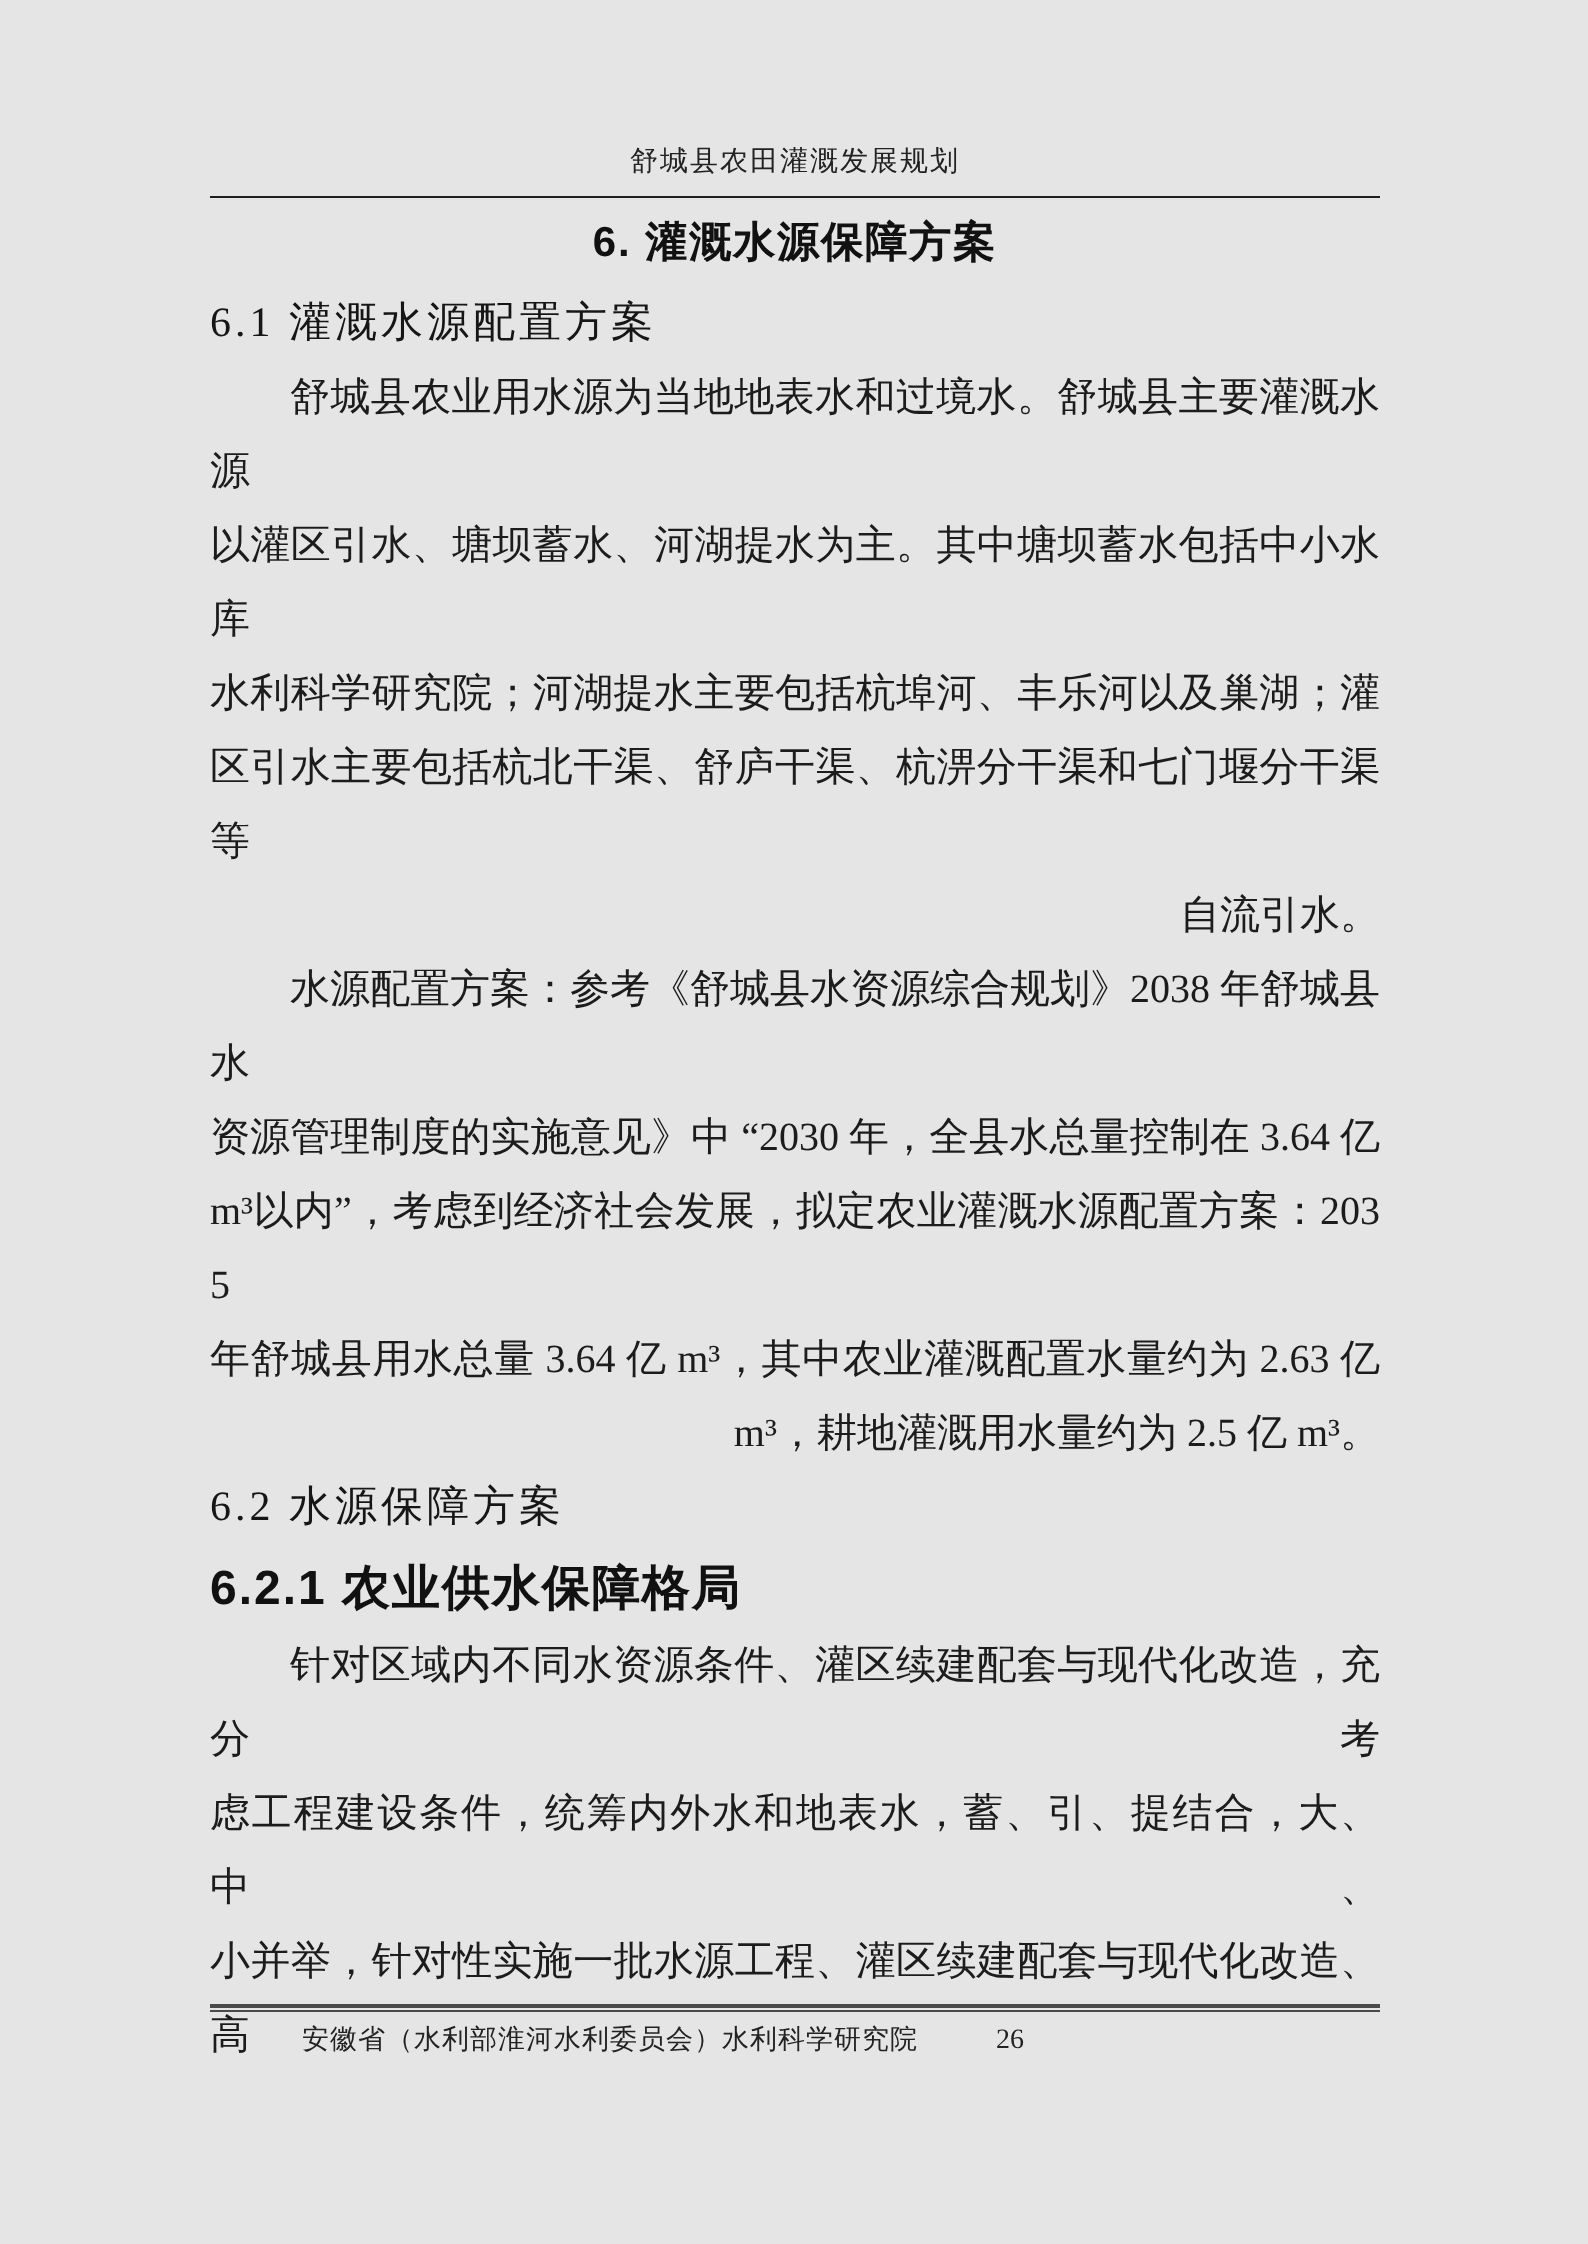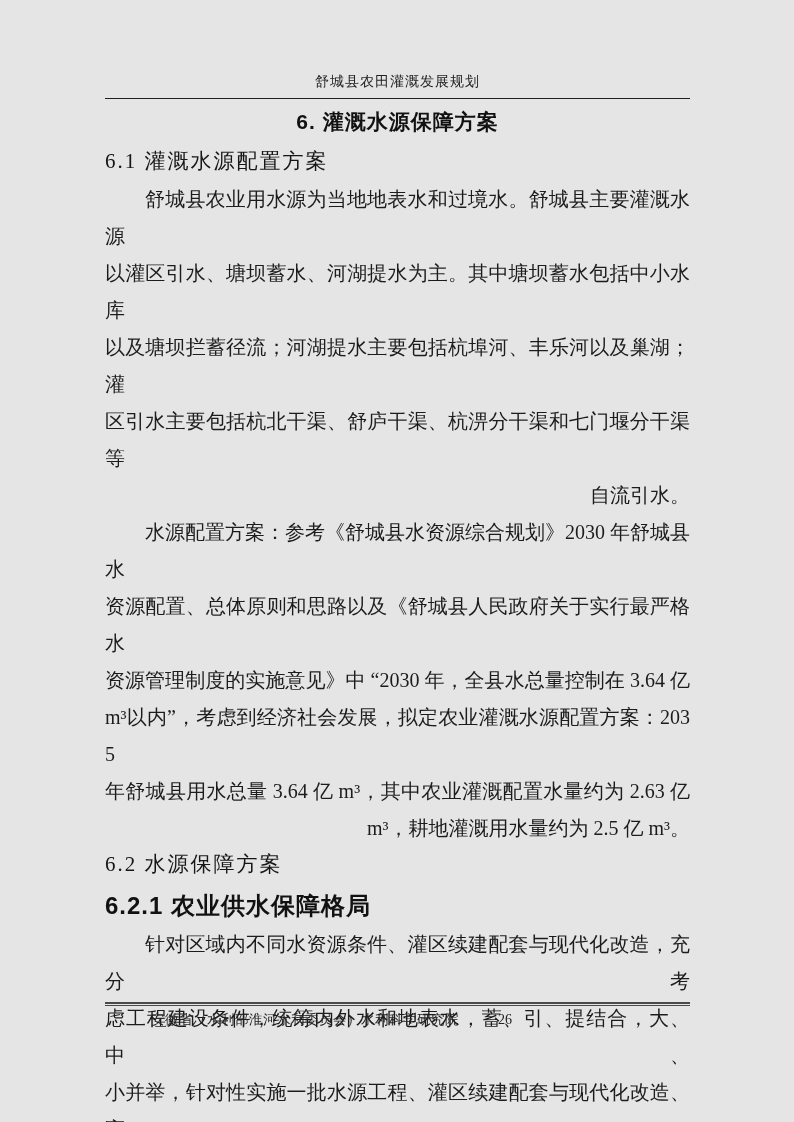--- a/index.html
+++ b/index.html
@@ -128,28 +128,27 @@
       <div class="head-rule"></div>
     </div>
 
     <div class="chapter-title">6. 灌溉水源保障方案</div>
 
     <div class="h-section">6.1 灌溉水源配置方案</div>
 
     <div class="para">
       <div class="pline jl ind">舒城县农业用水源为当地地表水和过境水。舒城县主要灌溉水源</div>
       <div class="pline jl">以灌区引水、塘坝蓄水、河湖提水为主。其中塘坝蓄水包括中小水库</div>
-      <div class="pline jl">以及塘坝拦蓄径流；河湖提水主要包括杭埠河、丰乐河以及巢湖；灌</div>
+      <div class="pline jl">水利科学研究院；河湖提水主要包括杭埠河、丰乐河以及巢湖；灌</div>
       <div class="pline jl">区引水主要包括杭北干渠、舒庐干渠、杭淠分干渠和七门堰分干渠等</div>
       <div class="pline ll">自流引水。</div>
     </div>
 
     <div class="para para-flow">
-      <div class="pline jl ind">水源配置方案：参考《舒城县水资源综合规划》2030 年舒城县水</div>
-      <div class="pline jl">资源配置、总体原则和思路以及《舒城县人民政府关于实行最严格水</div>
+      <div class="pline jl ind">水源配置方案：参考《舒城县水资源综合规划》2038 年舒城县水</div>
       <div class="pline jl">资源管理制度的实施意见》中 “2030 年，全县水总量控制在 3.64 亿</div>
       <div class="pline jl">m³以内”，考虑到经济社会发展，拟定农业灌溉水源配置方案：2035</div>
       <div class="pline jl">年舒城县用水总量 3.64 亿 m³，其中农业灌溉配置水量约为 2.63 亿</div>
       <div class="pline ll">m³，耕地灌溉用水量约为 2.5 亿 m³。</div>
     </div>
 
     <div class="h-section-62">6.2 水源保障方案</div>
 
     <div class="h-subsection">6.2.1 农业供水保障格局</div>
 

